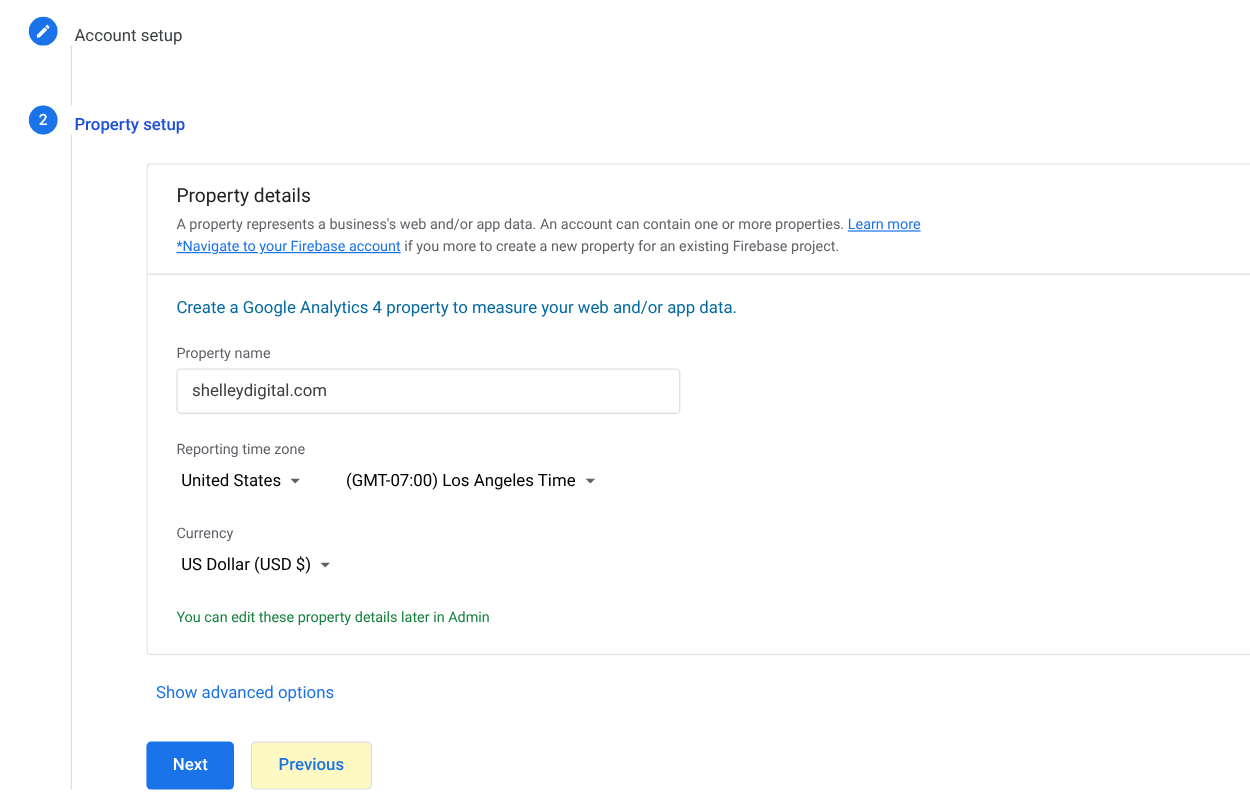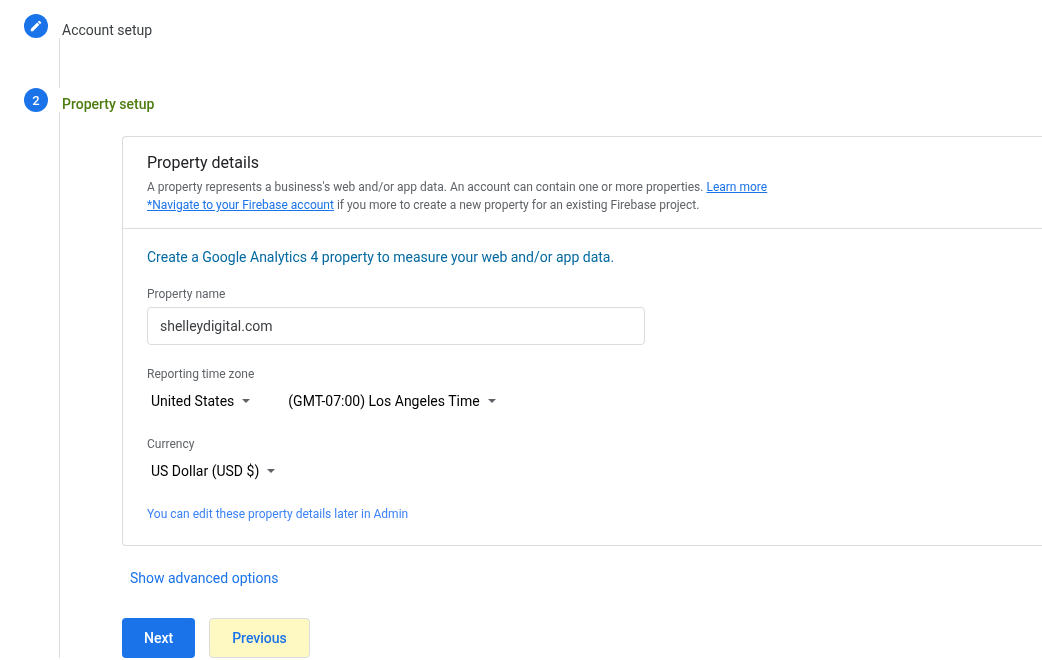--- a/index.html
+++ b/index.html
@@ -29,21 +29,21 @@
       font-size: 13px;
       font-weight: 500;
       flex-shrink: 0;
     }
     .step-label {
       font-size: 14px;
       color: #3c4043;
     }
     .step-label.active {
       font-weight: 500;
-      color: #4d7c0f;
+      color: #1d4ed8;
     }
     .connector {
       width: 1px;
       background: #dadce0;
       margin-left: 35px;
       height: 50px;
     }
     .content-wrap {
       display: flex;
       gap: 37px;
@@ -101,21 +101,21 @@
       color: #0369a1;
       margin-bottom: 22px;
     }
     .field-label {
       font-size: 12px;
       color: #5f6368;
       margin-bottom: 6px;
       display: block;
     }
     .text-input {
-      width: 498px;
+      width: 420px;
       max-width: 100%;
       height: 38px;
       padding: 0 12px;
       border: 1px solid #dadce0;
       border-radius: 4px;
       font-size: 14px;
       color: #3c4043;
       font-family: inherit;
     }
     .field-group {
@@ -138,21 +138,21 @@
     .caret {
       width: 0;
       height: 0;
       border-left: 4px solid transparent;
       border-right: 4px solid transparent;
       border-top: 4px solid #5f6368;
       margin-left: 2px;
     }
     .note {
       font-size: 12px;
-      color: #3b82f6;
+      color: #15803d;
       margin-top: 20px;
     }
     .advanced-link {
       display: inline-block;
       color: #1a73e8;
       font-size: 14px;
       margin: 24px 0 0 8px;
       cursor: pointer;
     }
     .button-row {

